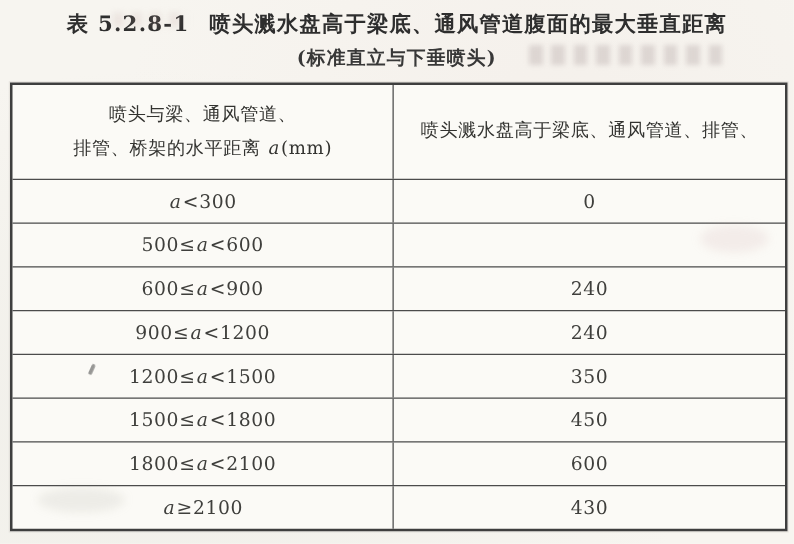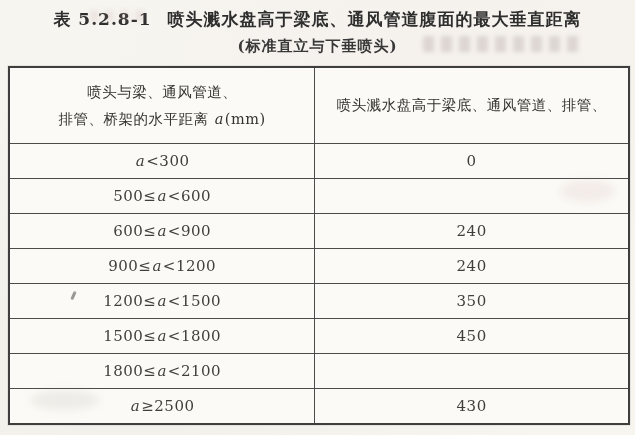--- a/index.html
+++ b/index.html
@@ -204,26 +204,27 @@
           <span>&lt;1800</span>
         </div>
       <div class="td val">450</div>
     </div>
     <div class="tr">
       <div class="td cond">
           <span>1800≤</span>
           <span class="math-var">a</span>
           <span>&lt;2100</span>
         </div>
+      <div class="td val">600</div>
     </div>
     <div class="tr">
       <div class="td cond">
           <span></span>
           <span class="math-var">a</span>
-          <span>≥2500</span>
+          <span>≥2100</span>
         </div>
       <div class="td val">430</div>
     </div>
   </div>
 
 </div>
 
 <div class="artifact ghost-text-1"></div>
 <div class="artifact ghost-text-2"></div>
 <div class="artifact ghost-smudge-1"></div>

